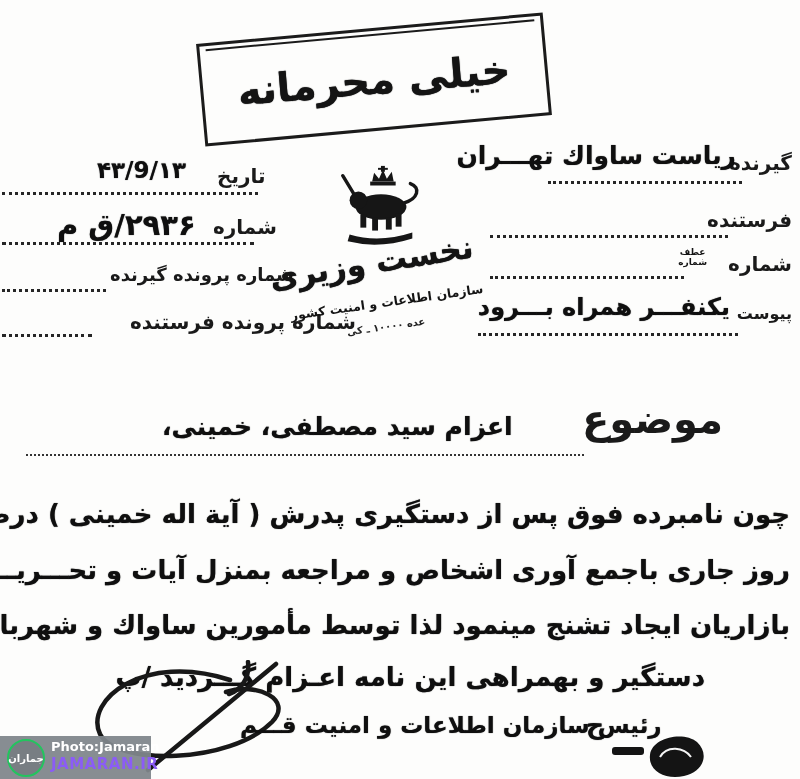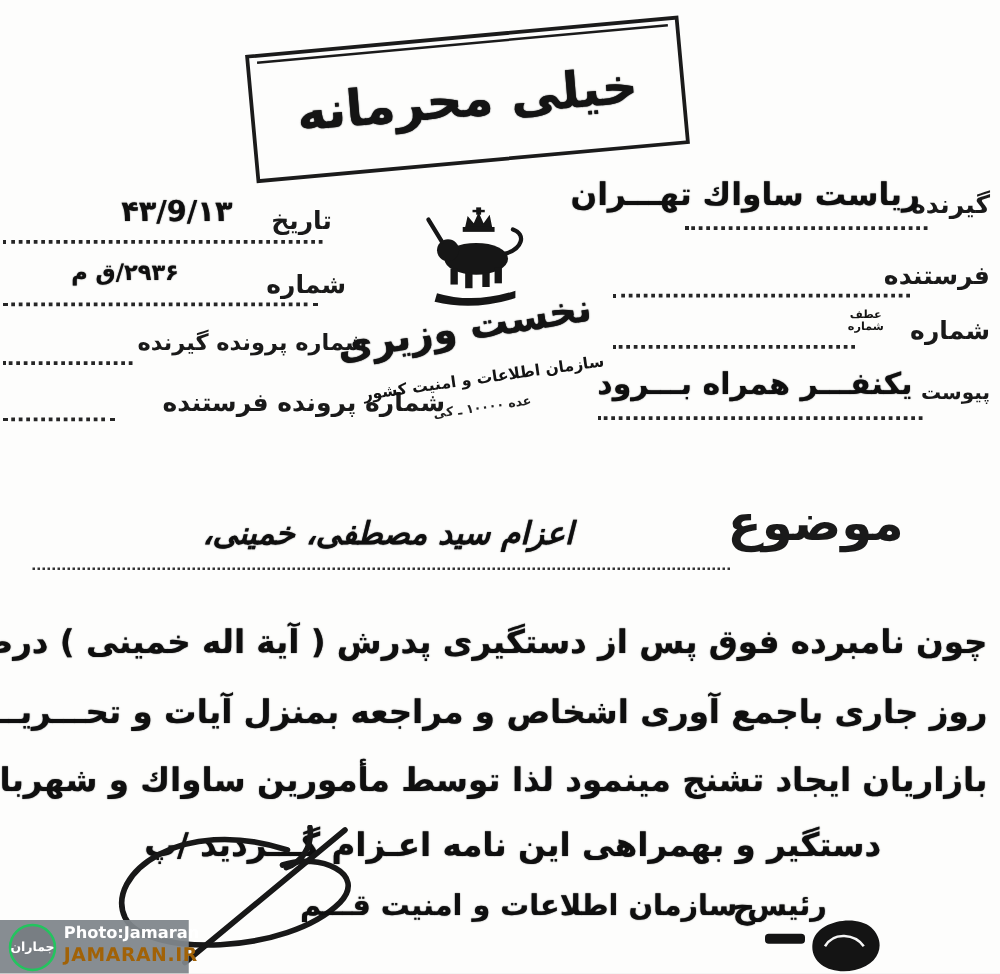--- a/index.html
+++ b/index.html
@@ -34,21 +34,21 @@
 
   .ref-stack{right:93px;top:247px;font-size:9px;line-height:10px;font-weight:700;text-align:center;}
 
   
   .wm-bar{left:0;top:736px;width:151px;height:43px;background:#80868b;opacity:.94;}
   .wm-logo{left:7px;top:739px;width:34px;height:34px;border-radius:50%;
     background:#787e83;border:2px solid #22c55e;
     display:flex;align-items:center;justify-content:center;}
   .wm-logo span{color:#fff;font-size:10px;font-weight:700;}
   .wm-photo{left:51px;top:739px;font-size:13px;font-weight:700;color:#fff;}
-  .wm-site{left:51px;top:755px;font-size:15px;font-weight:700;color:#a16207;letter-spacing:.5px;}
+  .wm-site{left:51px;top:755px;font-size:15px;font-weight:700;color:#8b5cf6;letter-spacing:.5px;}
 </style>
 </head>
 <body>
 
 <div id="page">
 
   <div class="abs stamp">
     <div class="stamp-inner-line"></div>
     <div class="stamp-text fa">خیلی محرمانه</div>
   </div>
@@ -69,21 +69,21 @@
 
   <div class="abs fa print" style="right:8px;top:304px;font-size:16px;">پیوست</div>
   <div class="abs fa hand" style="right:70px;top:293px;font-size:24px;margin-left:16px;">یكنفـــر همراه بـــرود</div>
   <div class="abs dots" style="left:478px;top:331px;width:260px;"></div>
 
   <div class="abs fa print" style="left:217px;top:164px;font-size:20px;">تاریخ</div>
   <div class="abs fa hand" style="left:97px;top:157px;font-size:23px;">۴۳/9/۱۳</div>
   <div class="abs dots" style="left:2px;top:190px;width:256px;"></div>
 
   <div class="abs fa print" style="left:213px;top:215px;font-size:20px;">شماره</div>
-  <div class="abs fa hand" style="left:57px;top:208px;font-size:18px;">۲۹۳۶/ق م</div>
+  <div class="abs fa hand" style="left:57px;top:208px;font-size:29px;">۲۹۳۶/ق م</div>
   <div class="abs dots" style="left:2px;top:240px;width:252px;"></div>
 
   <div class="abs fa print" style="left:110px;top:264px;font-size:18px;">شماره پرونده گیرنده</div>
   <div class="abs dots" style="left:2px;top:287px;width:104px;"></div>
 
   <div class="abs fa print" style="left:94px;top:310px;font-size:20px;margin-left:36px;">شماره پرونده فرستنده</div>
   <div class="abs dots" style="left:2px;top:332px;width:90px;"></div>
 
   <svg class="abs" style="left:330px;top:165px;" width="98" height="90" viewBox="0 0 100 90">
     <g fill="#161616" stroke="none">
@@ -104,21 +104,21 @@
       <path d="M24 28 L13 10"></path>
     </g>
   </svg>
   <div class="abs fa">
       <span class="org-top abs fa">نخست وزیری</span>
     </div>
   <div class="abs fa org-sub">سازمان اطلاعات و امنیت كشور</div>
   <div class="abs fa print-note">عده ۱۰۰۰۰ ـ كی</div>
 
   <div class="abs fa print" style="left:582px;top:396px;font-size:40px;">موضوع</div>
-  <div class="abs fa hand" style="left:162px;top:412px;font-size:25px;font-style:italic;">اعزام سید مصطفی، خمینی،</div>
+  <div class="abs fa hand" style="left:162px;top:412px;font-size:25px;">اعزام سید مصطفی، خمینی،</div>
   <div class="abs dots-fine" style="left:26px;top:452px;width:558px;"></div>
 
   <div>
     <div class="abs fa hand" style="right:10px;top:499px;font-size:26px;">چون نامبرده فوق پس از دستگیری پدرش ( آیة اله خمینی ) درصبح</div>
     <div class="abs fa hand" style="right:10px;top:555px;font-size:26px;">روز جاری باجمع آوری اشخاص و مراجعه بمنزل آیات و تحـــریـــك</div>
     <div class="abs fa hand" style="right:10px;top:610px;font-size:26px;">بازاریان ایجاد تشنج مینمود لذا توسط مأمورین ساواك و شهربانی قم</div>
     <div class="abs fa hand" style="right:95px;top:662px;font-size:26px;">دستگیر و بهمراهی این نامه اعـزام گـــردید /پ</div>
   </div>
 
   <svg class="abs" style="left:78px;top:660px;" width="232" height="115" viewBox="0 0 232 115">

